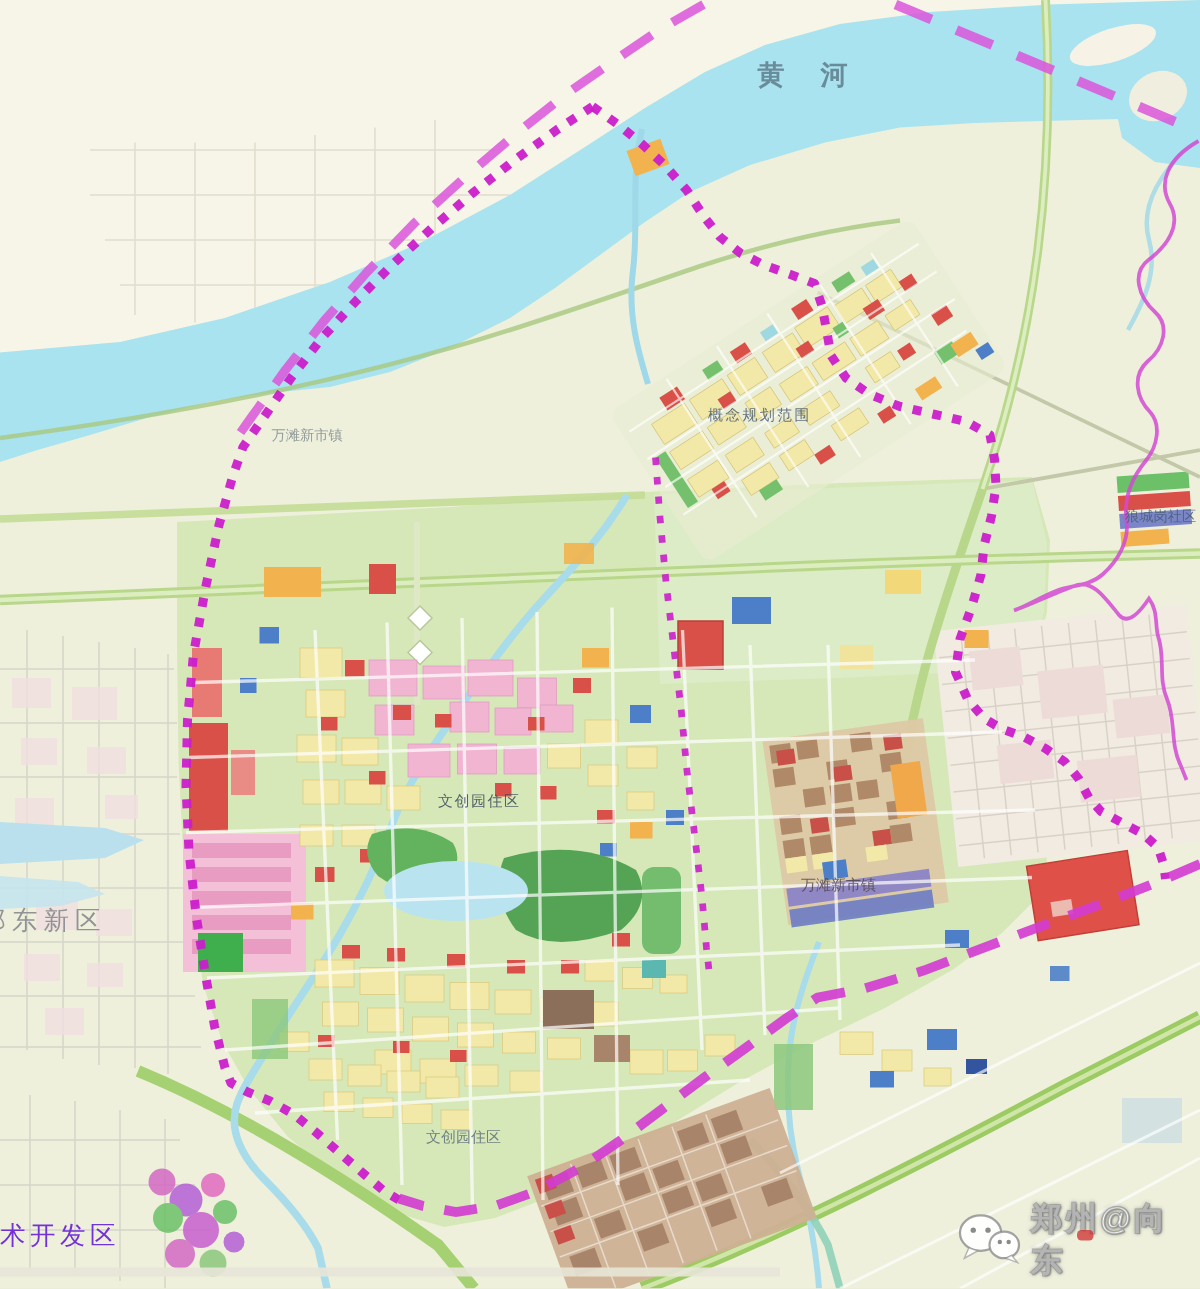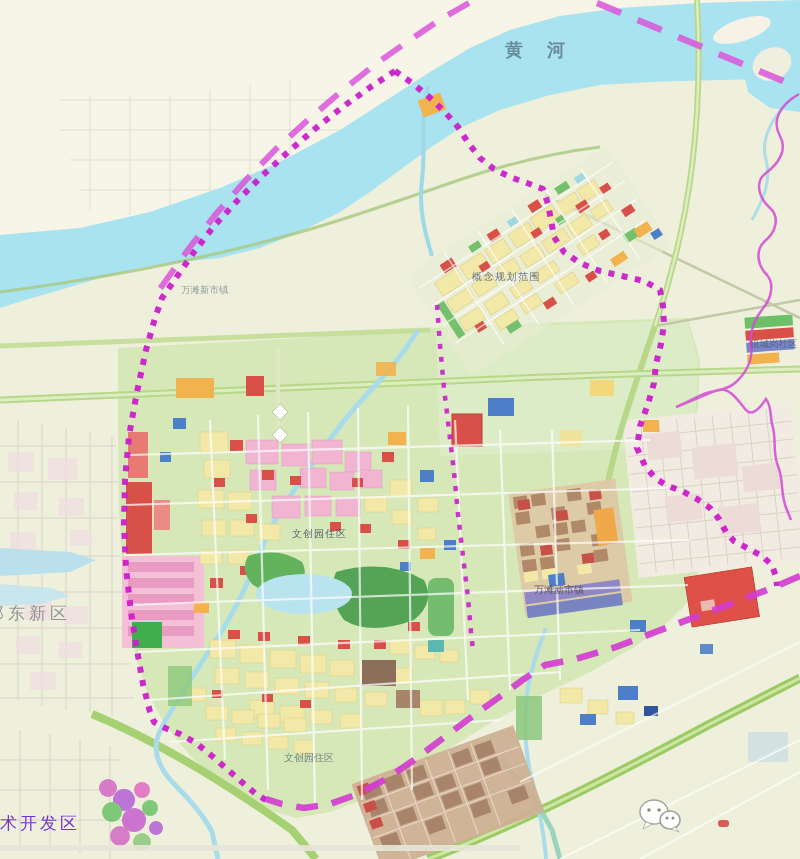--- a/index.html
+++ b/index.html
@@ -460,16 +460,17 @@
   <svg width="44" height="36" viewBox="0 0 44 36">
     <ellipse cx="16" cy="14" rx="14" ry="12" fill="rgba(255,255,255,.92)" stroke="rgba(140,140,140,.8)" stroke-width="1.5"></ellipse>
     <path d="M8 24 L5 31 L14 26 Z" fill="rgba(255,255,255,.92)" stroke="rgba(140,140,140,.6)" stroke-width="1"></path>
     <ellipse cx="32" cy="22" rx="10" ry="9" fill="rgba(255,255,255,.95)" stroke="rgba(140,140,140,.8)" stroke-width="1.5"></ellipse>
     <path d="M37 29 L41 34 L33 31 Z" fill="rgba(255,255,255,.95)" stroke="rgba(140,140,140,.6)" stroke-width="1"></path>
     <circle cx="11" cy="12" r="1.8" fill="#8a8a8a"></circle>
         <circle cx="21" cy="12" r="1.8" fill="#8a8a8a"></circle>
     <circle cx="29" cy="20" r="1.5" fill="#8a8a8a"></circle>
         <circle cx="35" cy="20" r="1.5" fill="#8a8a8a"></circle>
   </svg>
+  <span id="wm-text">郑州@向东</span>
   <span id="wm-dot"></span>
 </div>
 
 </div>
 
 </body></html>

